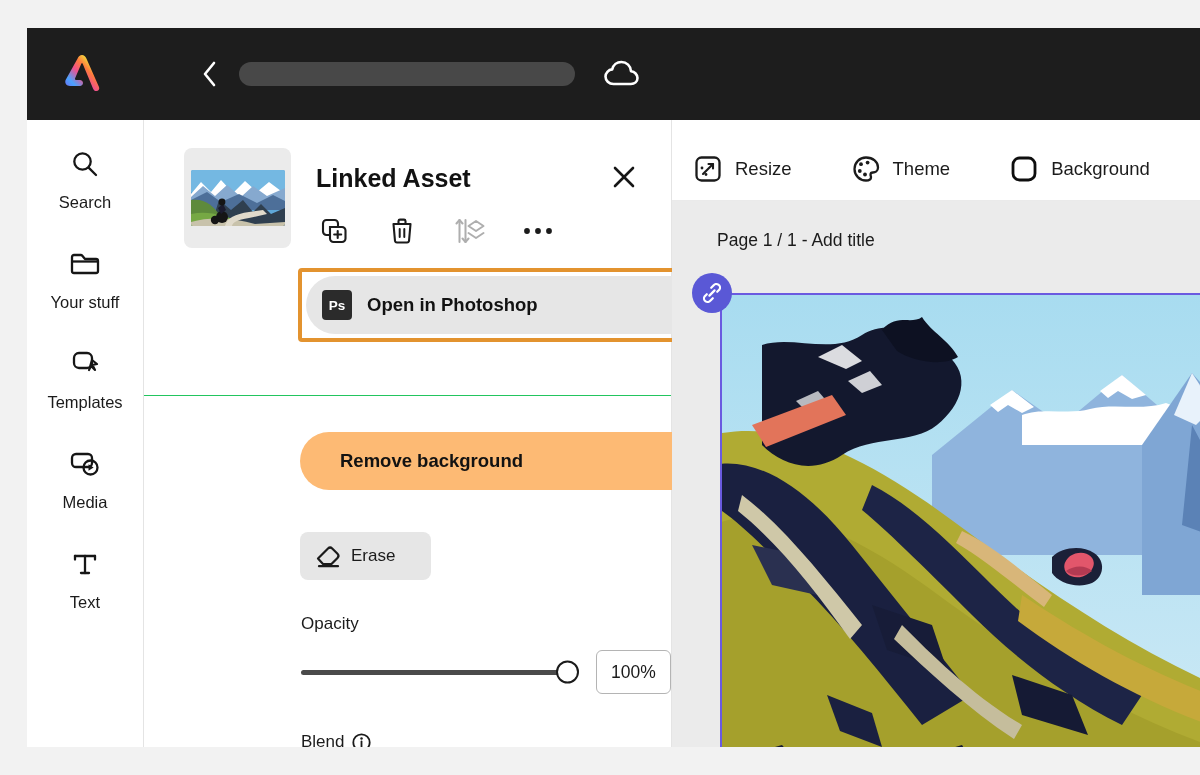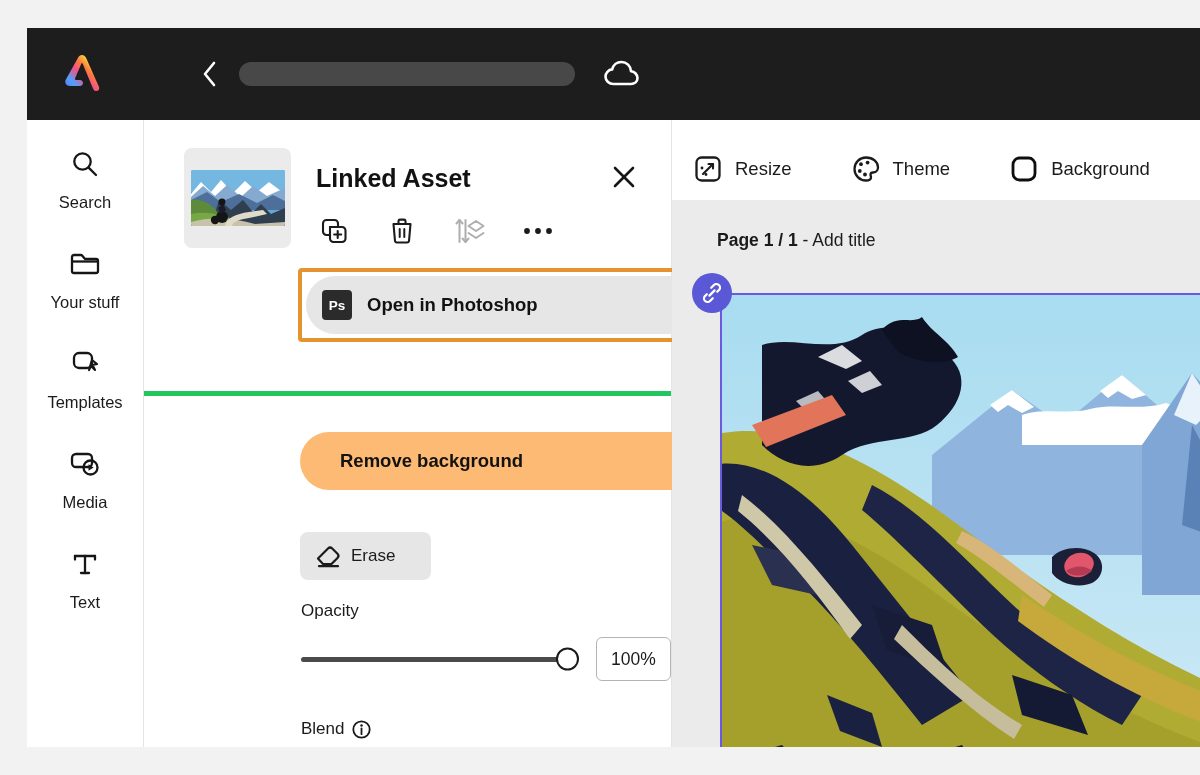--- a/index.html
+++ b/index.html
@@ -59,21 +59,21 @@
   .rail-item .glyph { height: 36px; display: flex; align-items: center; justify-content: center; }
   .rail-item .label { font-size: 16.5px; color: #1b1b1b; }
 
   
   .panel {
     width: 528px; height: 627px;
     background: #ffffff;
     border-right: 1px solid #e4e4e4;
     position: relative;
   }
-  .panel-head { position: relative; padding: 14px 0 0 0; height: 276px; border-bottom: 5px solid #22c55e; }
+  .panel-head { position: relative; padding: 14px 0 0 0; height: 276px; border-bottom: 1px solid #22c55e; }
   .thumb {
     position: absolute; left: 40px; top: 28px;
     width: 107px; height: 100px;
     background: #ebebeb; border-radius: 8px;
     display: flex; align-items: center; justify-content: center;
   }
   .thumb-img { width: 94px; height: 56px; border-radius: 2px; display: block; }
   .panel-title {
     position: absolute; left: 172px; top: 44px;
     font-size: 25px; font-weight: bold; color: #121212;
@@ -117,21 +117,21 @@
 
   .erase-chip {
     margin: 42px 0 0 156px;
     width: 131px; height: 48px;
     background: #e6e6e6; border-radius: 8px;
     display: flex; align-items: center; cursor: pointer;
   }
   .erase-chip .label { margin-left: 9px; font-size: 17px; color: #1b1b1b; }
   .erase-chip .glyph { margin-left: 14px; display: flex; }
 
-  .opacity-label { margin: 21px 0 0 157px; font-size: 17px; color: #1b1b1b; }
+  .opacity-label { margin: 34px 0 0 157px; font-size: 17px; color: #1b1b1b; }
   .slider-row { margin: 16px 0 0 157px; display: flex; align-items: center; }
   .slider-track {
     position: relative; width: 320px; height: 5px;
     background: #4a4a4a; border-radius: 3px;
   }
   .slider-knob {
     position: absolute; right: -11px; top: 50%;
     width: 23px; height: 23px; transform: translateY(-50%);
     background: #ffffff; border: 2.5px solid #1b1b1b; border-radius: 50%;
     cursor: pointer;
@@ -157,21 +157,21 @@
     overflow: hidden;
   }
   .tool-item { display: flex; align-items: center; gap: 13px; cursor: pointer; white-space: nowrap; }
   .tool-item .label { font-size: 18.5px; color: #1b1b1b; }
   .canvas-stage {
     position: absolute; top: 63px; left: 0; right: 0; bottom: 0;
     background: #ebebeb;
     overflow: hidden;
   }
   .page-label { margin: 29px 0 0 45px; font-size: 17.5px; color: #1b1b1b; white-space: nowrap; }
-  .page-label b { font-weight: bold; }
+  .page-label b { font-weight: normal; }
   .artboard {
     position: absolute; left: 48px; top: 92px;
     width: 520px; height: 500px;
     border: 2px solid #6a5ae0;
     overflow: hidden;
   }
   .link-badge {
     position: absolute; left: 20px; top: 72px;
     width: 40px; height: 40px; border-radius: 50%;
     background: #5a58d6;

